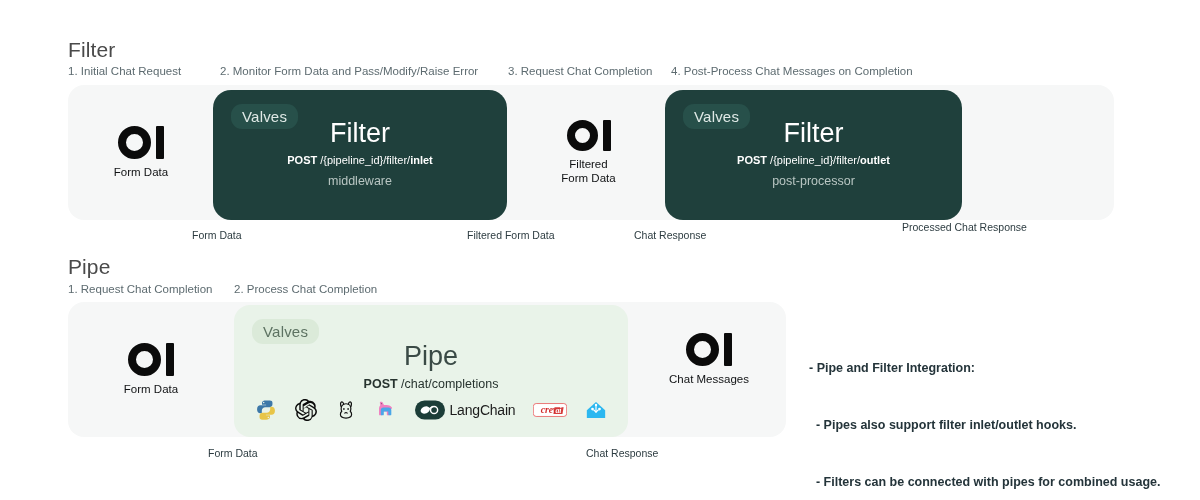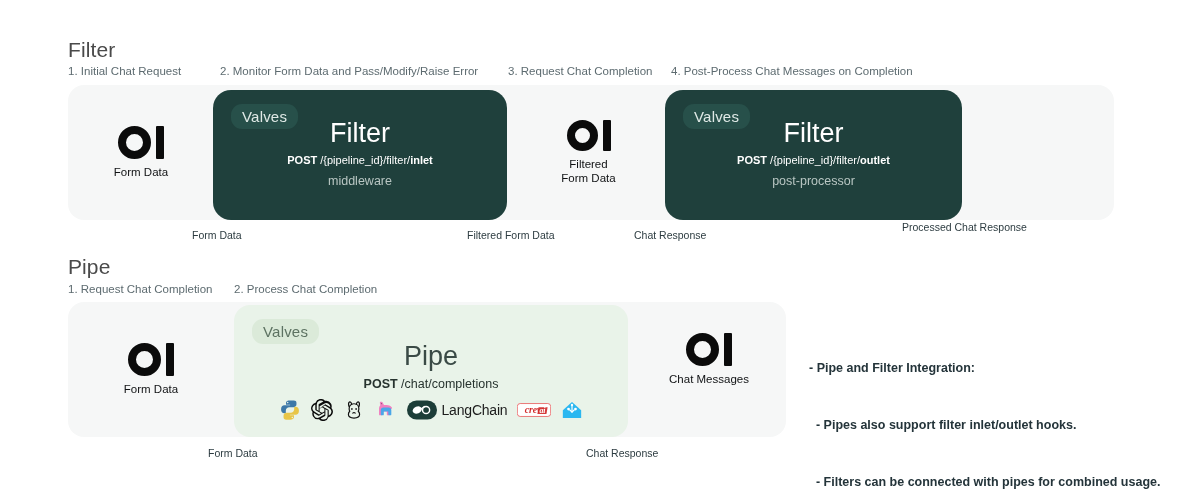--- a/index.html
+++ b/index.html
@@ -147,21 +147,21 @@
   }
   .green-card .card-endpoint b { font-weight: 700; }
 
   .logo-row {
     position: absolute;
     left: 0; right: 0;
     top: 94px;
     display: flex;
     align-items: center;
     justify-content: center;
-    gap: 10px;
+    gap: 18px;
   }
   .logo-row .lg { width: 22px; height: 22px; display:block; }
   .langchain-wrap { display: flex; align-items: center; gap: 5px; }
   .langchain-text {
     font-size: 14px;
     color: #1c1c1c;
     font-weight: 400;
     letter-spacing: -.2px;
   }
 

